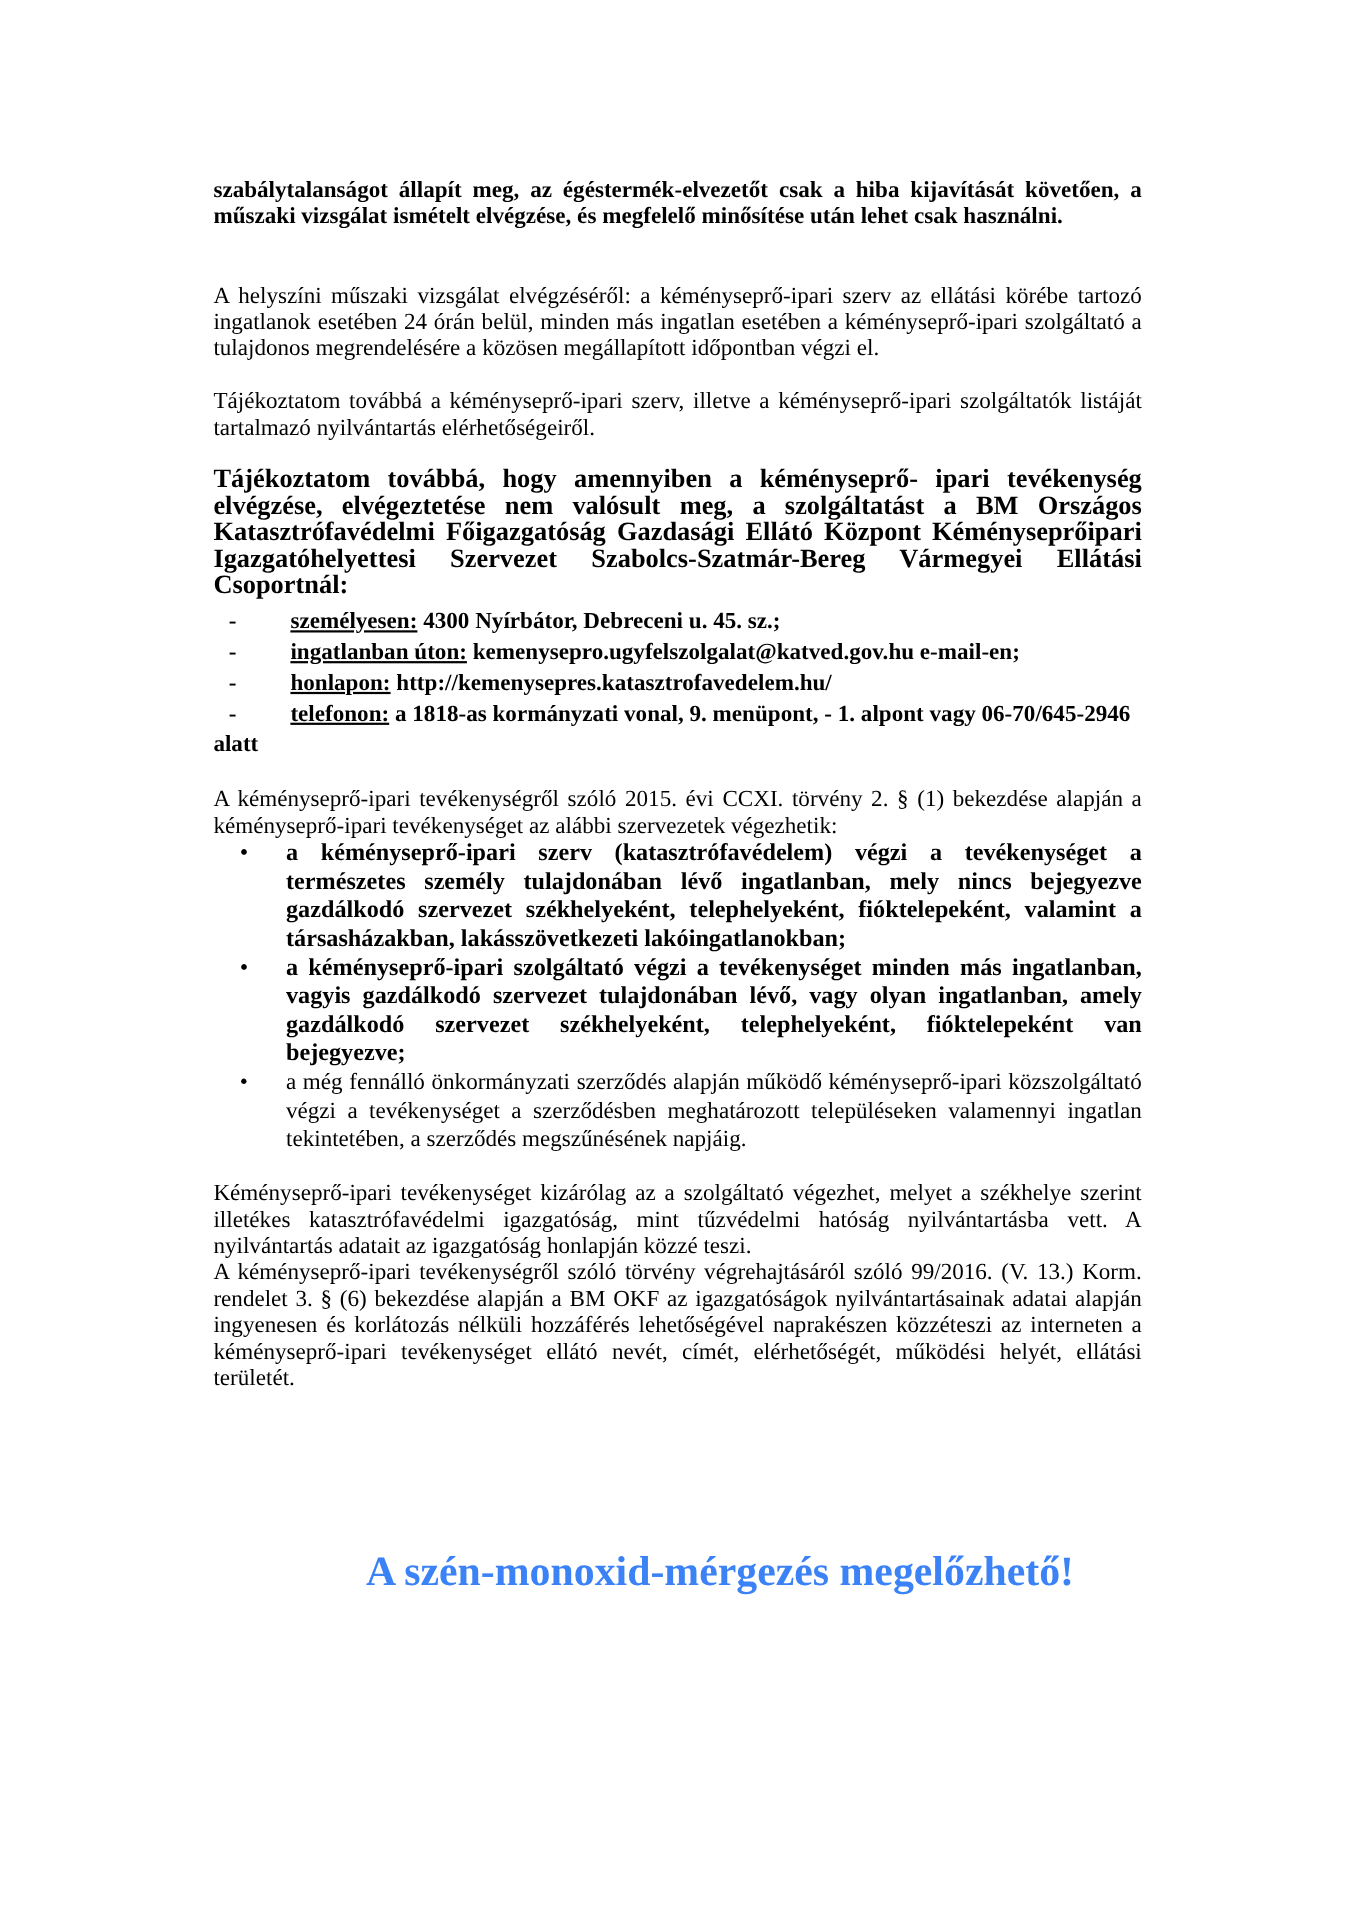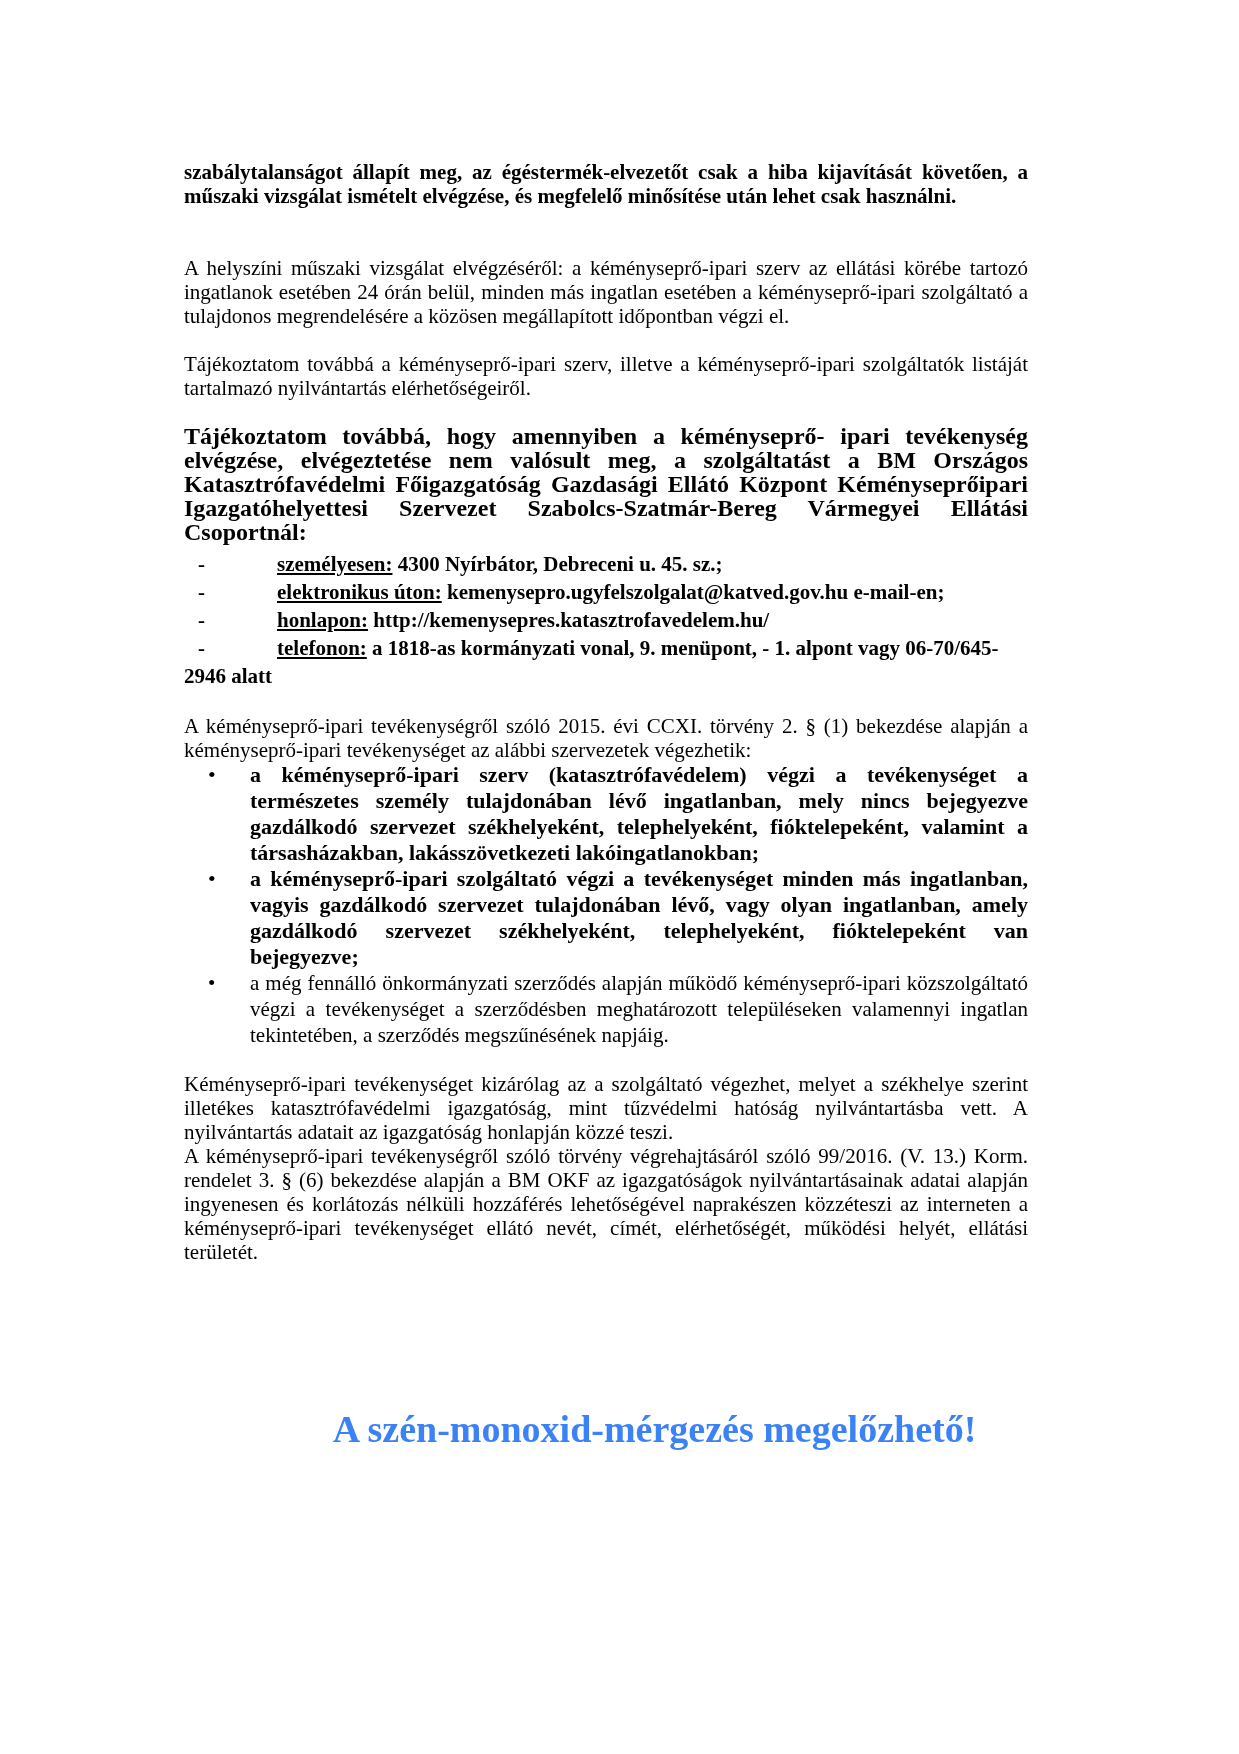--- a/index.html
+++ b/index.html
@@ -1,30 +1,30 @@
 <!DOCTYPE html>
 <html><head>
 <meta charset="utf-8">
 <style>
   html, body { margin: 0; padding: 0; background: #ffffff; }
   body { width: 1239px; height: 1754px; position: relative; overflow: hidden; }
   .page {
-    position: absolute; left: 184px; top: 160px; width: 844px;
+    position: absolute; left: 194px; top: 160px; width: 844px;
     font-family: "Liberation Serif", serif; color: #000; font-size: 21px; line-height: 24px;
   }
   p { margin: 0; text-align: justify; }
   .bold { font-weight: bold; }
   .gap { height: 24px; }
   .dashlist { margin: 6px 0 0 0; padding: 0; list-style: none; }
   .dashlist li { position: relative; padding-left: 70px; line-height: 28px; font-weight: bold; }
   .dashlist li .dash { position: absolute; left: 14px; }
   .dashlist li.wrap { padding-left: 0; text-indent: 14px; }
   .dashlist li.wrap .dash { position: static; display: inline-block; width: 56px; text-indent: 0; }
   .dashlist li .cont { display: block; text-indent: 14px; }
-  .u { text-decoration: underline; margin-left: 23px; }
+  .u { text-decoration: underline; }
   .bullets { margin: 0; padding: 0 0 0 66px; list-style: none; }
   .bullets li { position: relative; text-align: justify; line-height: 26px; }
   .bullets li .bul { position: absolute; left: -42px; font-weight: normal; }
   .bullets li.b { font-weight: bold; font-size: 22px; }
   h1 {
     margin: 0; position: absolute; left: 0; width: 1239px; top: 1405px;
     text-align: center; font-family: "Liberation Serif", serif; font-weight: bold;
     font-size: 38px; line-height: 48px; color: #3b82f6; padding-left: 35px;
   }
 </style>
@@ -39,21 +39,21 @@
   <div class="gap"></div>
   <p>Tájékoztatom továbbá a kéményseprő-ipari szerv, illetve a kéményseprő-ipari szolgáltatók listáját tartalmazó nyilvántartás elérhetőségeiről.</p>
   <div class="gap"></div>
   <p class="bold" style="font-size:24px;line-height:24px;">Tájékoztatom továbbá, hogy amennyiben a kéményseprő- ipari tevékenység elvégzése, elvégeztetése nem valósult meg, a szolgáltatást a BM Országos Katasztrófavédelmi Főigazgatóság Gazdasági Ellátó Központ Kéményseprőipari Igazgatóhelyettesi Szervezet Szabolcs-Szatmár-Bereg Vármegyei Ellátási Csoportnál:</p>
 
   <ul class="dashlist">
     <li>
       <span class="dash">-</span><span class="u">személyesen:</span><span> 4300 Nyírbátor, Debreceni u. 45. sz.;</span>
     </li>
     <li>
-      <span class="dash">-</span><span class="u">elektronikus úton:</span><span> kemenysepro.ugyfelszolgalat@katved.gov.hu e-mail-en;</span>
+      <span class="dash">-</span><span class="u">ingatlanban úton:</span><span> kemenysepro.ugyfelszolgalat@katved.gov.hu e-mail-en;</span>
     </li>
     <li>
       <span class="dash">-</span><span class="u">honlapon:</span><span> http://kemenysepres.katasztrofavedelem.hu/</span>
     </li>
     <li class="wrap">
       <span class="dash">-</span><span class="u">telefonon:</span><span> a 1818-as kormányzati vonal, 9. menüpont, - 1. alpont vagy 06-70/645-2946 alatt</span>
     </li>
   </ul>
 
   <div class="gap"></div>

